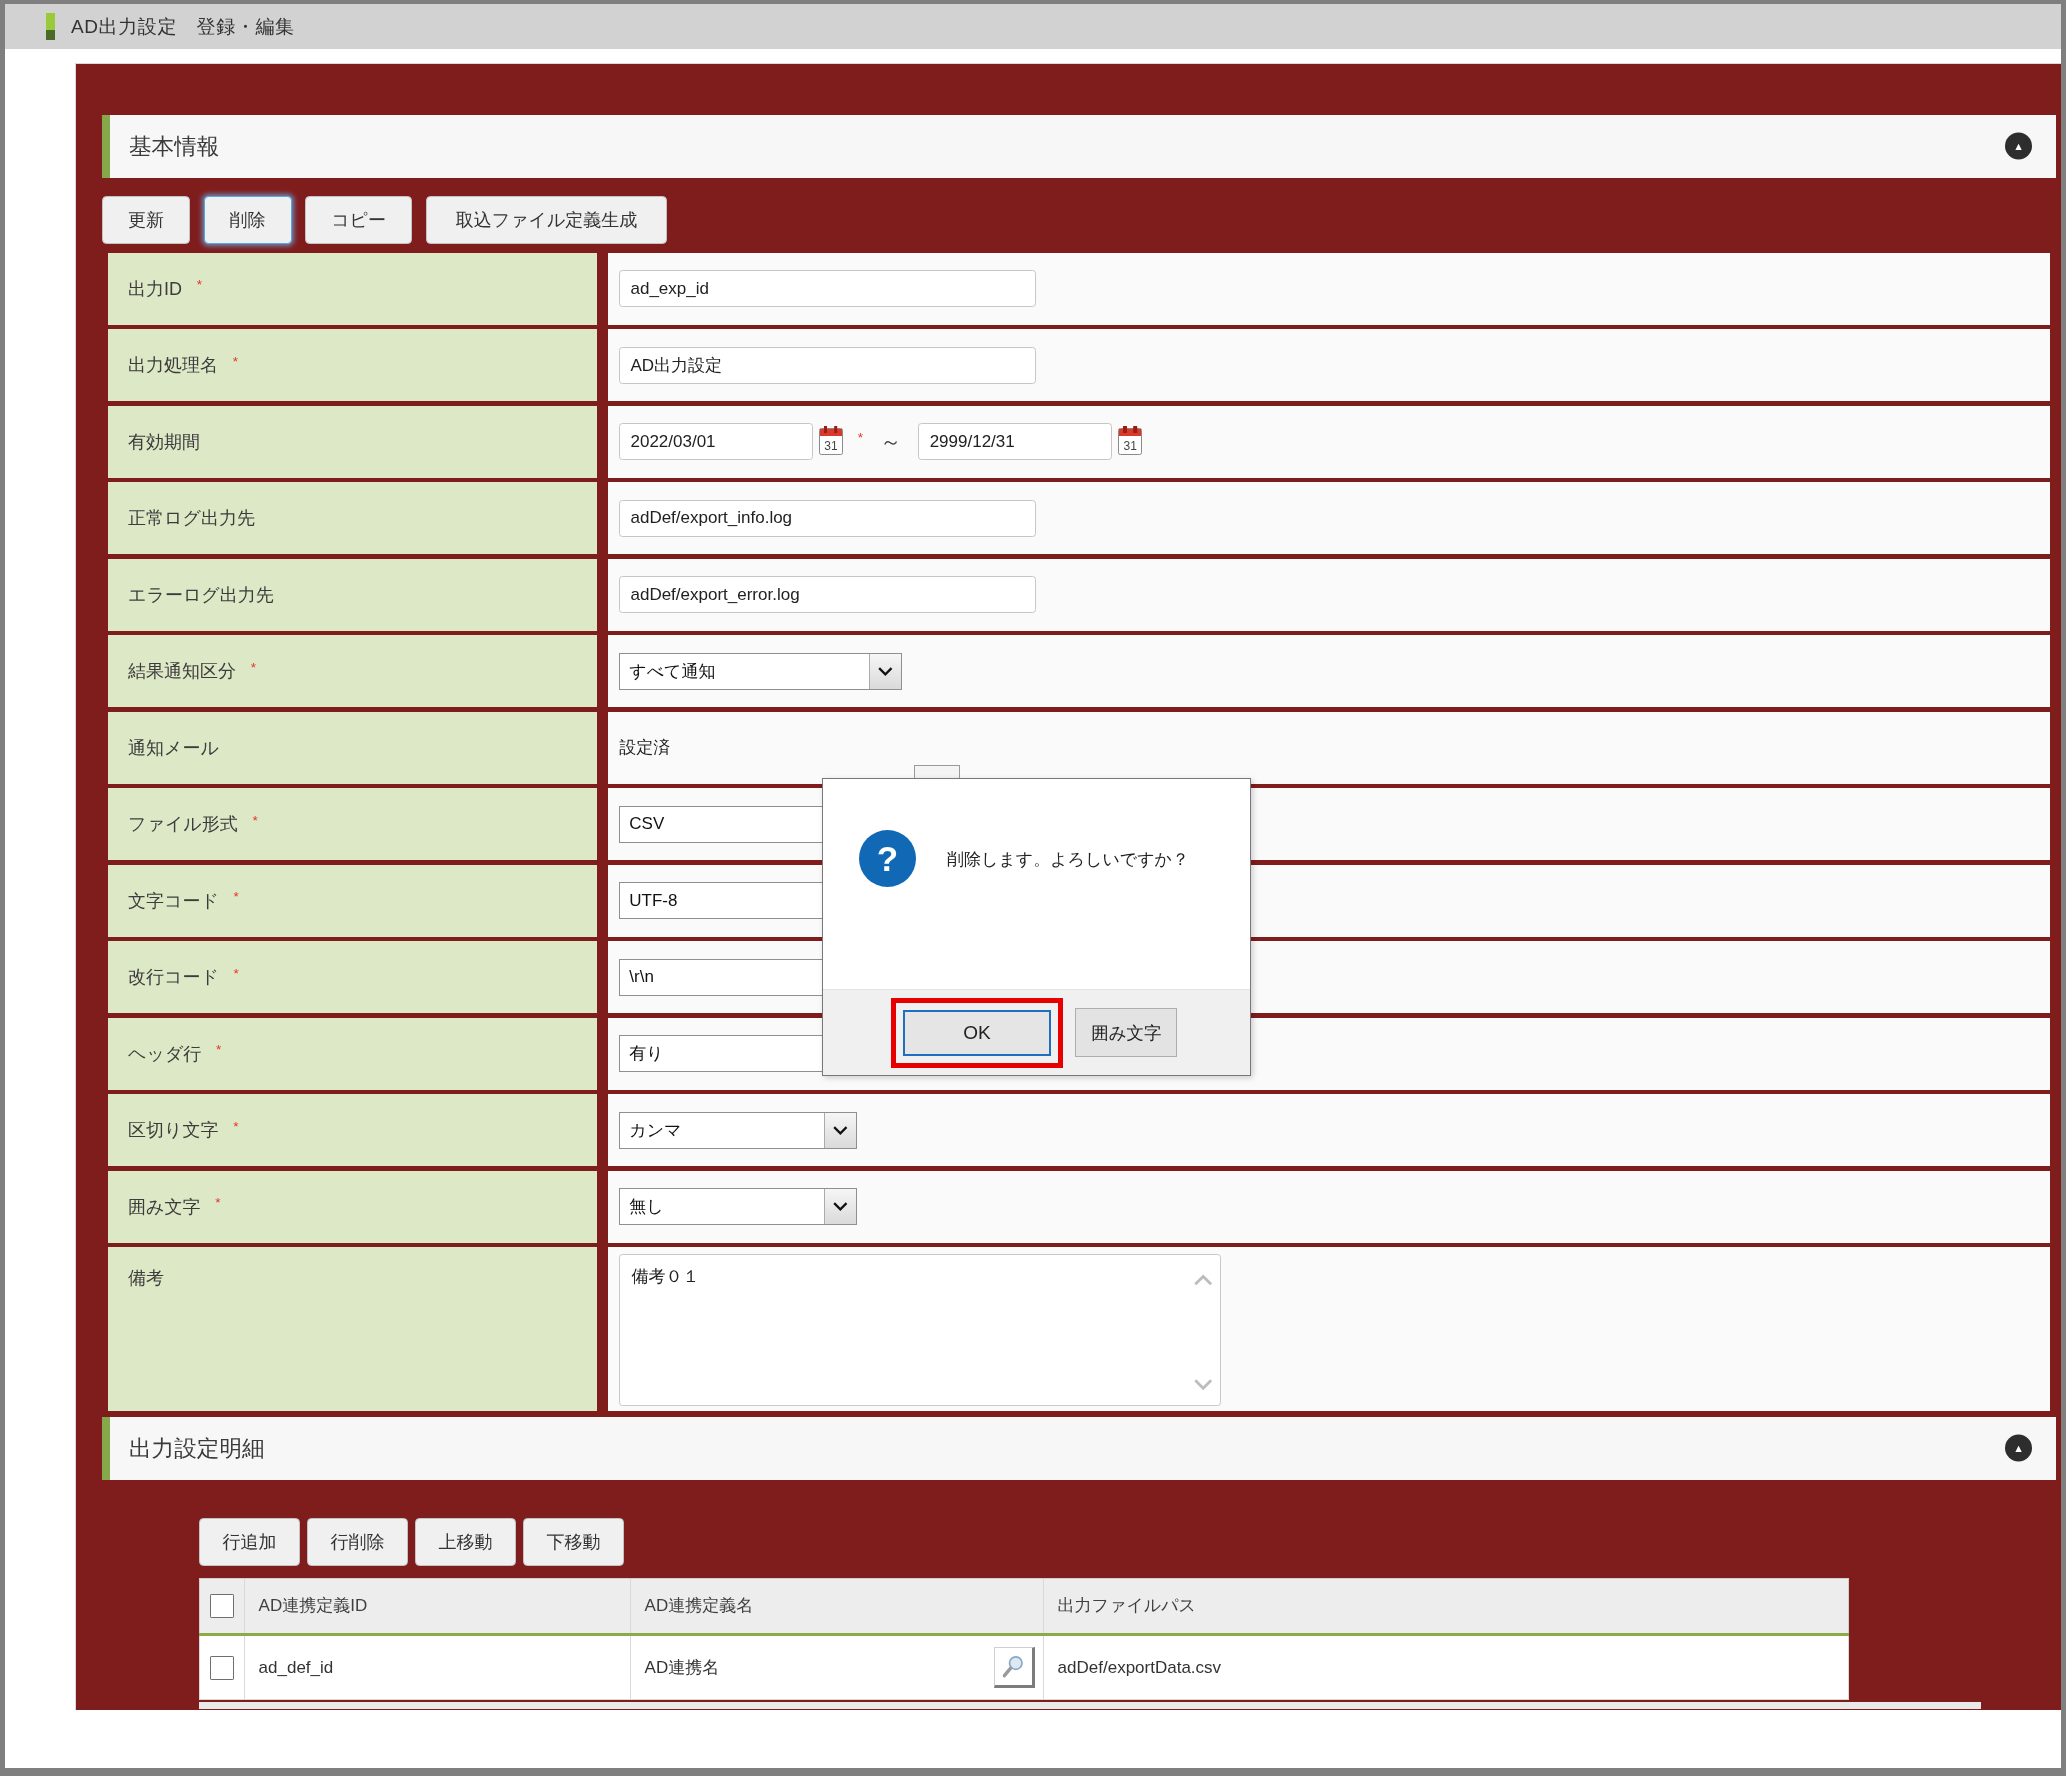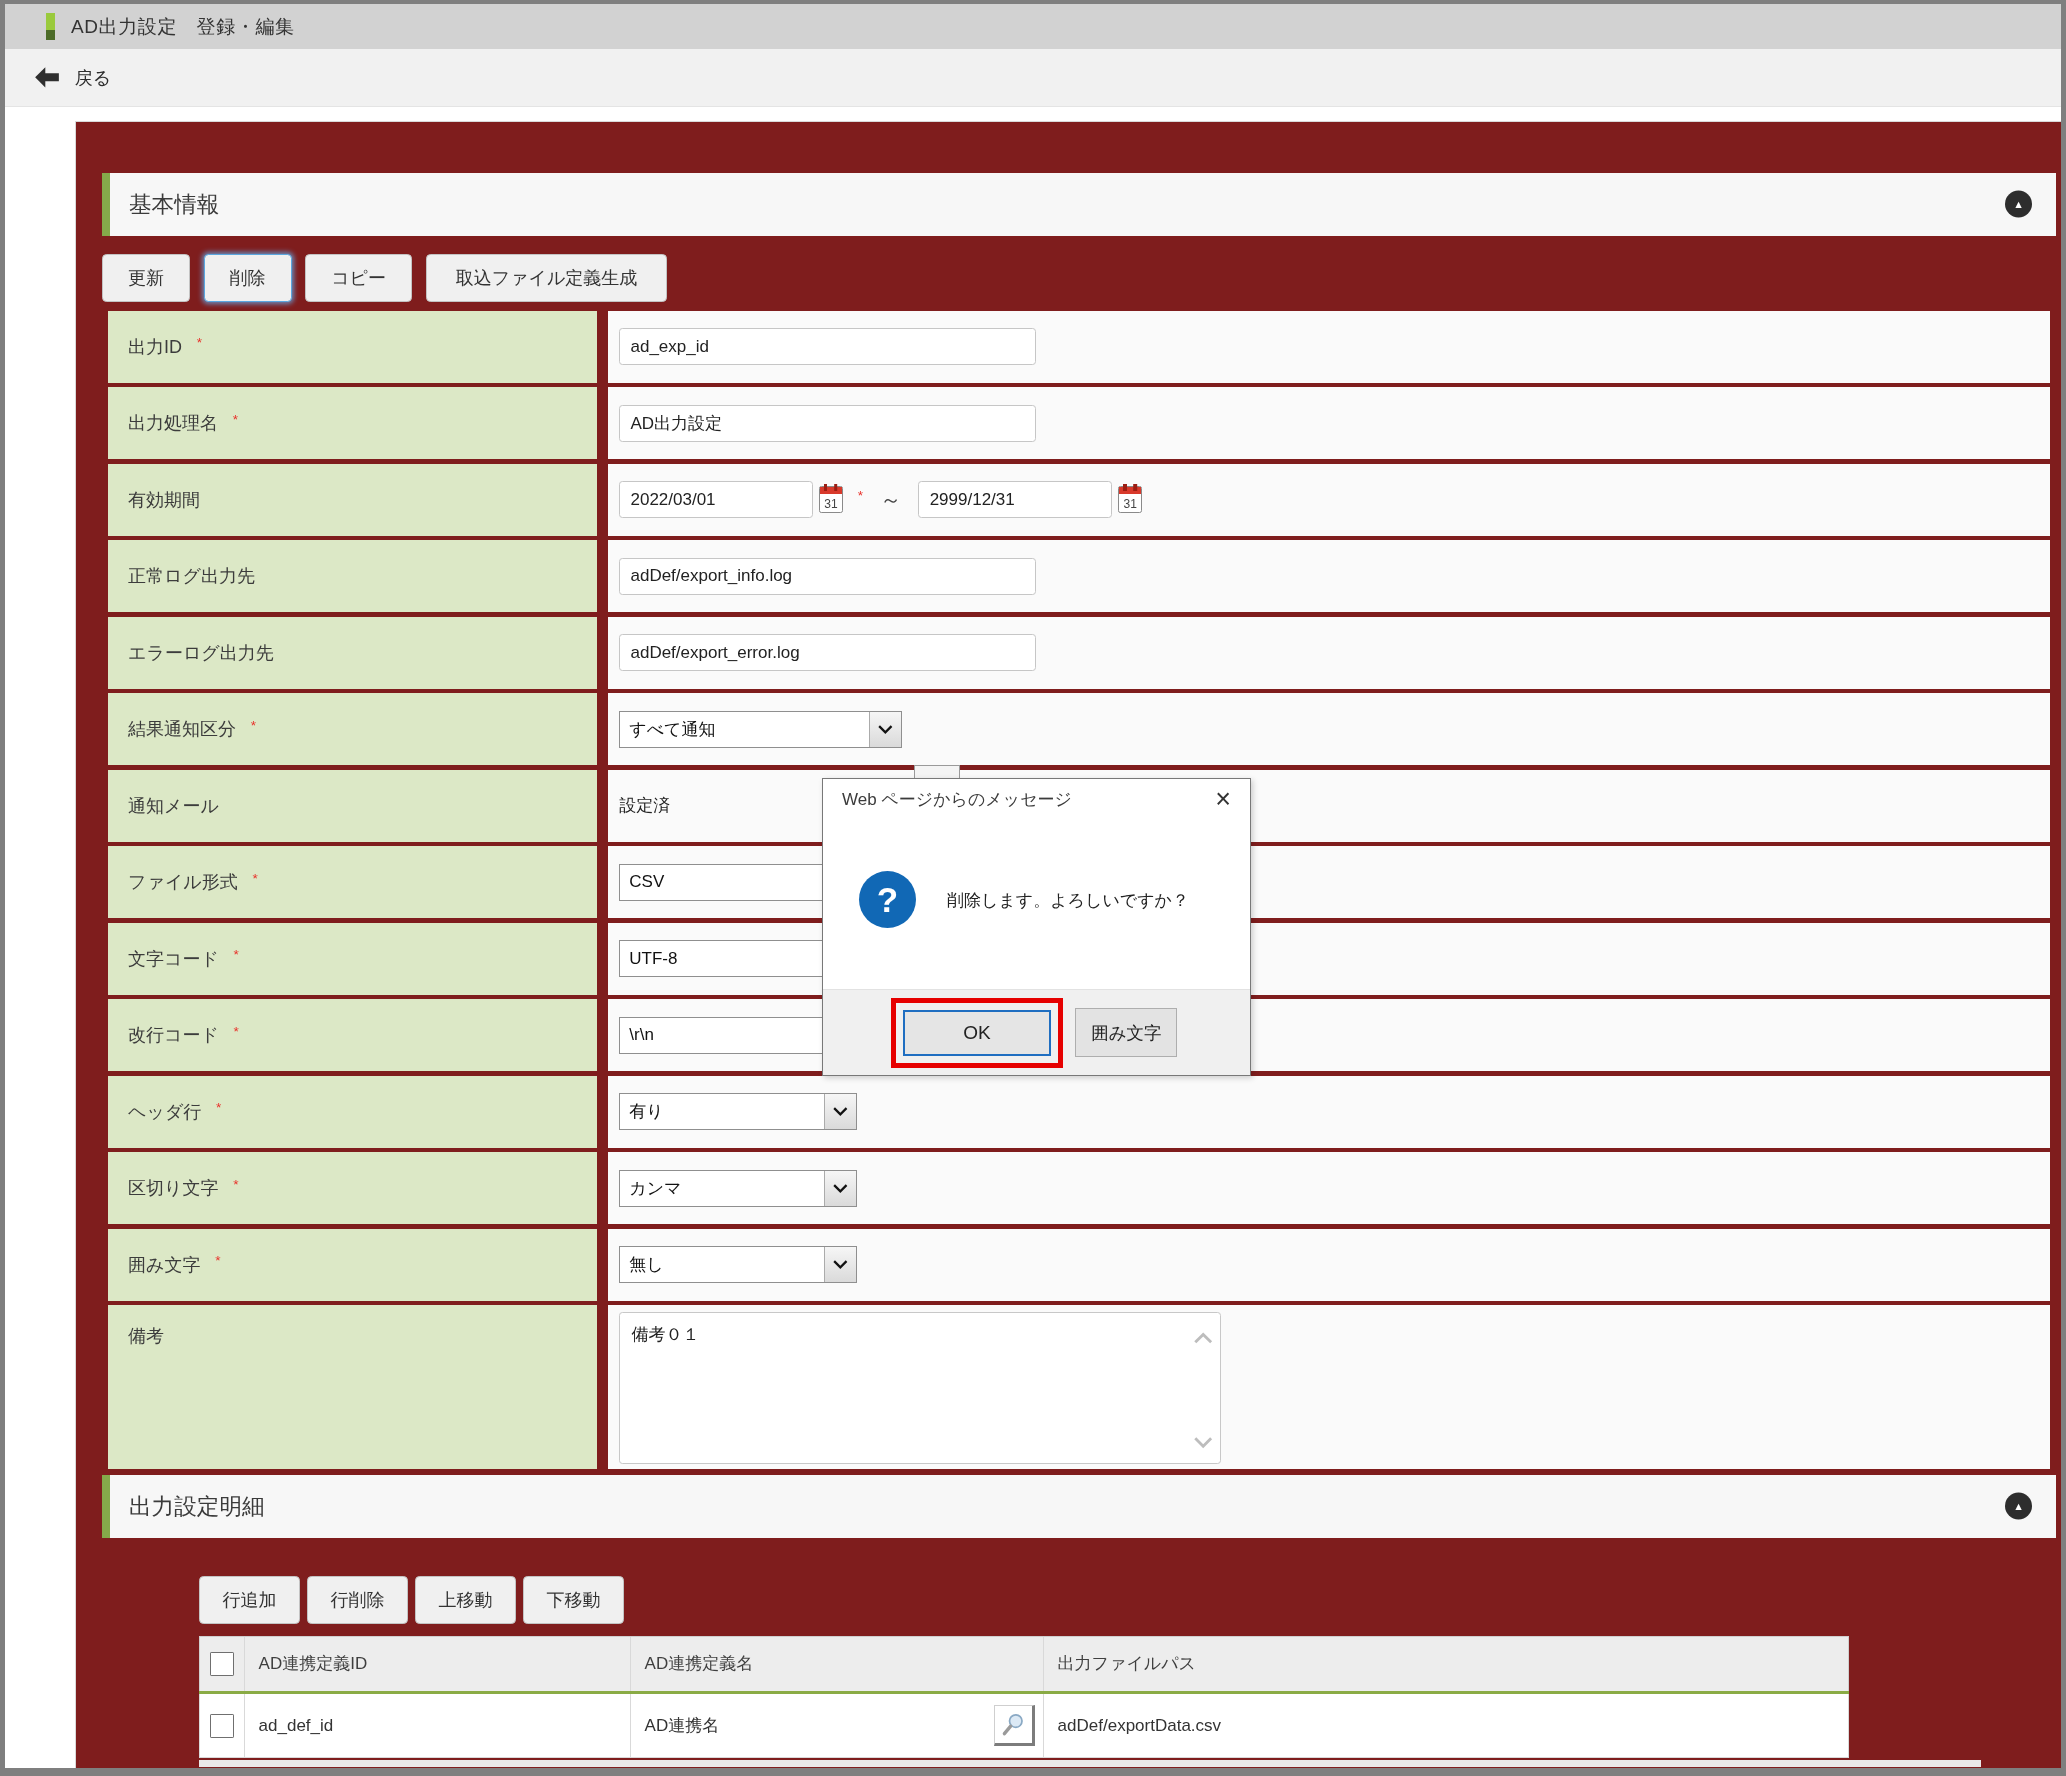--- a/index.html
+++ b/index.html
@@ -102,26 +102,20 @@
 </head>
 <body>
 
 <div class="page">
 
   <div class="titlebar">
     <div class="title-icon"></div>
     <div class="ttl">AD出力設定　登録・編集</div>
   </div>
 
-  <div class="backbar">
-    <svg class="back-arrow" viewBox="0 0 46 40">
-      <path d="M20 2 L2 20 L20 38 L20 27 L44 27 L44 13 L20 13 Z" fill="#2f2f2f"></path>
-    </svg>
-    <div class="bk">戻る</div>
-  </div>
 
   <div class="panel">
 
     <div class="sec-hdr">
       <span class="sec-title">基本情報</span>
       <span class="collapse">▲</span>
     </div>
 
     <div class="actions">
       <div class="btn">更新</div>
@@ -373,24 +367,20 @@
       </div>
       <div class="c c3">adDef/exportData.csv</div>
     </div>
     <div class="scrollstrip"></div>
 
   </div>
 
   <div class="sliver"></div>
 
   <div class="dialog">
-    <div class="dlg-titlebar">
-      <span class="dlg-title">Web ページからのメッセージ</span>
-      <span class="dlg-close">×</span>
-    </div>
     <div class="dlg-body">
       <div class="q-circle">?</div>
       <div class="dlg-msg">削除します。よろしいですか？</div>
     </div>
     <div class="dlg-footer">
       <div class="ok-highlight">
         <div class="okbtn">OK</div>
       </div>
       <div class="cancelbtn">囲み文字</div>
     </div>

